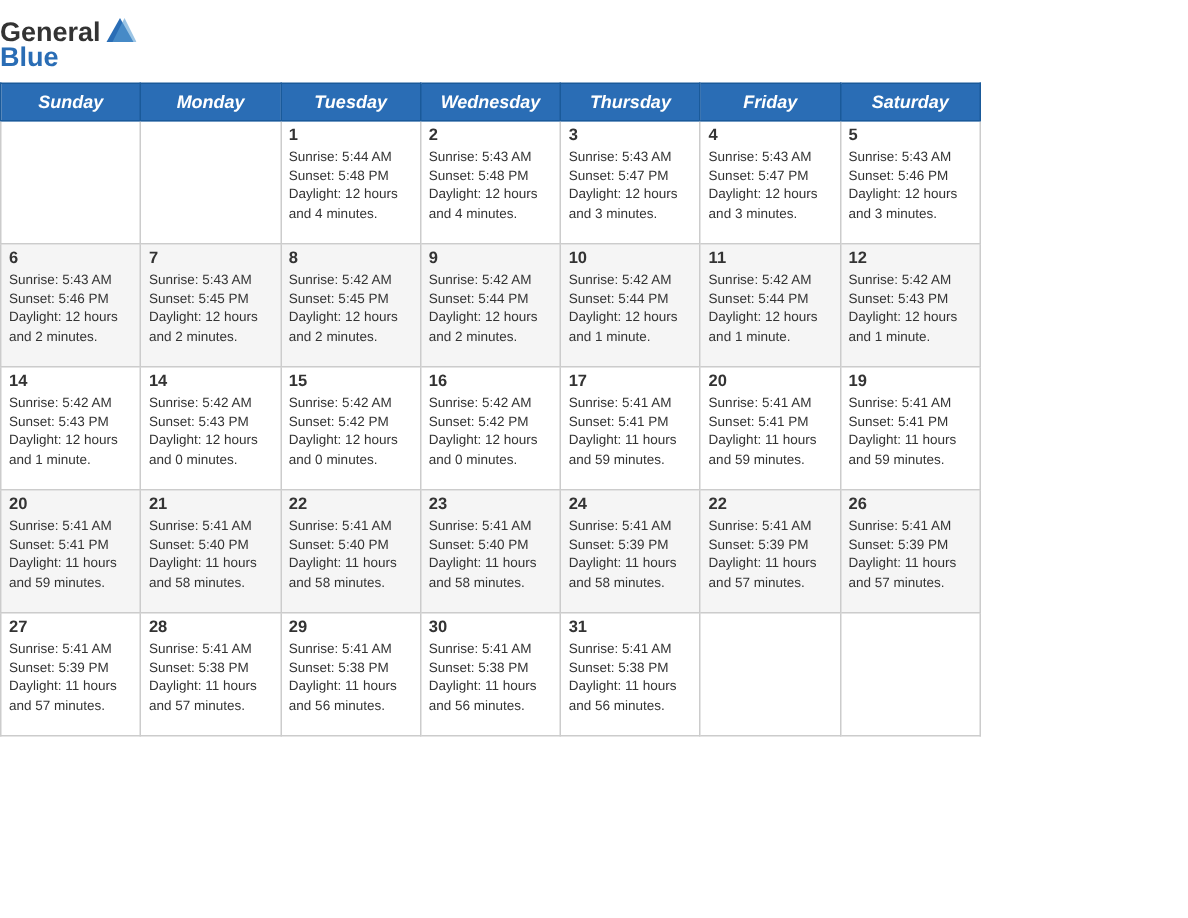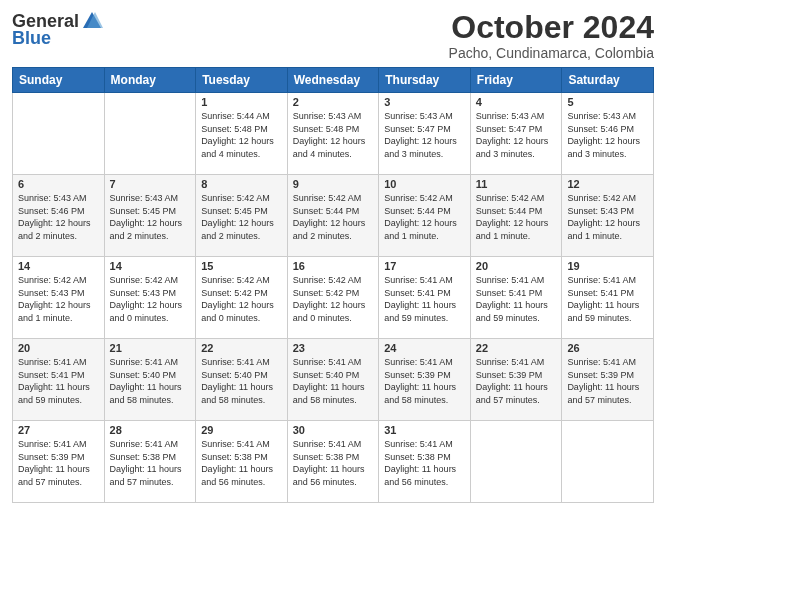--- a/index.html
+++ b/index.html
@@ -6,21 +6,21 @@
     body {
       font-family: Arial, sans-serif;
       background: #fff;
       width: 792px;
       height: 612px;
       overflow: hidden;
     }
     .page {
       width: 668px;
       height: 612px;
-      padding: 10px 14px 10px 12px;
+      padding: 10px 14px 10px 0;
       background: #fff;
     }
     .header {
       display: flex;
       justify-content: space-between;
       align-items: flex-start;
       margin-bottom: 6px;
     }
     .logo-area {
       display: flex;
@@ -60,25 +60,26 @@
       color: #555;
     }
     .calendar {
       width: 100%;
       border-collapse: collapse;
       table-layout: fixed;
     }
     .calendar th {
       background-color: #2a6db5;
       color: #fff;
-      text-align: left;
+      text-align: center;
       padding: 5px 6px;
       font-size: 12px;
       font-weight: bold;
       border: 1px solid #1a5a9a;
+      font-style: italic;
     }
     .calendar td {
       vertical-align: top;
       border: 1px solid #ccc;
       padding: 3px 5px;
       font-size: 9.5px;
       color: #333;
       height: 82px;
       background: #fff;
     }
@@ -107,24 +108,20 @@
   <div class="header">
     <div class="logo-area">
       <div class="logo">
         <span class="logo-text-general">General</span>
         <svg class="logo-icon" viewBox="0 0 22 22">
           <polygon points="11,2 20,18 2,18" fill="#2a6db5"></polygon>
           <polygon points="14,2 22,18 6,18" fill="#5a9fd4" opacity="0.6"></polygon>
         </svg>
       </div>
       <span class="logo-text-blue" style="margin-top:-4px;">Blue</span>
-    </div>
-    <div class="title-area">
-      <div class="month-title">October 2024</div>
-      <div class="location">Pacho, Cundinamarca, Colombia</div>
     </div>
   </div>
 
   <table class="calendar">
     <thead>
       <tr>
         <th>Sunday</th>
         <th>Monday</th>
         <th>Tuesday</th>
         <th>Wednesday</th>

